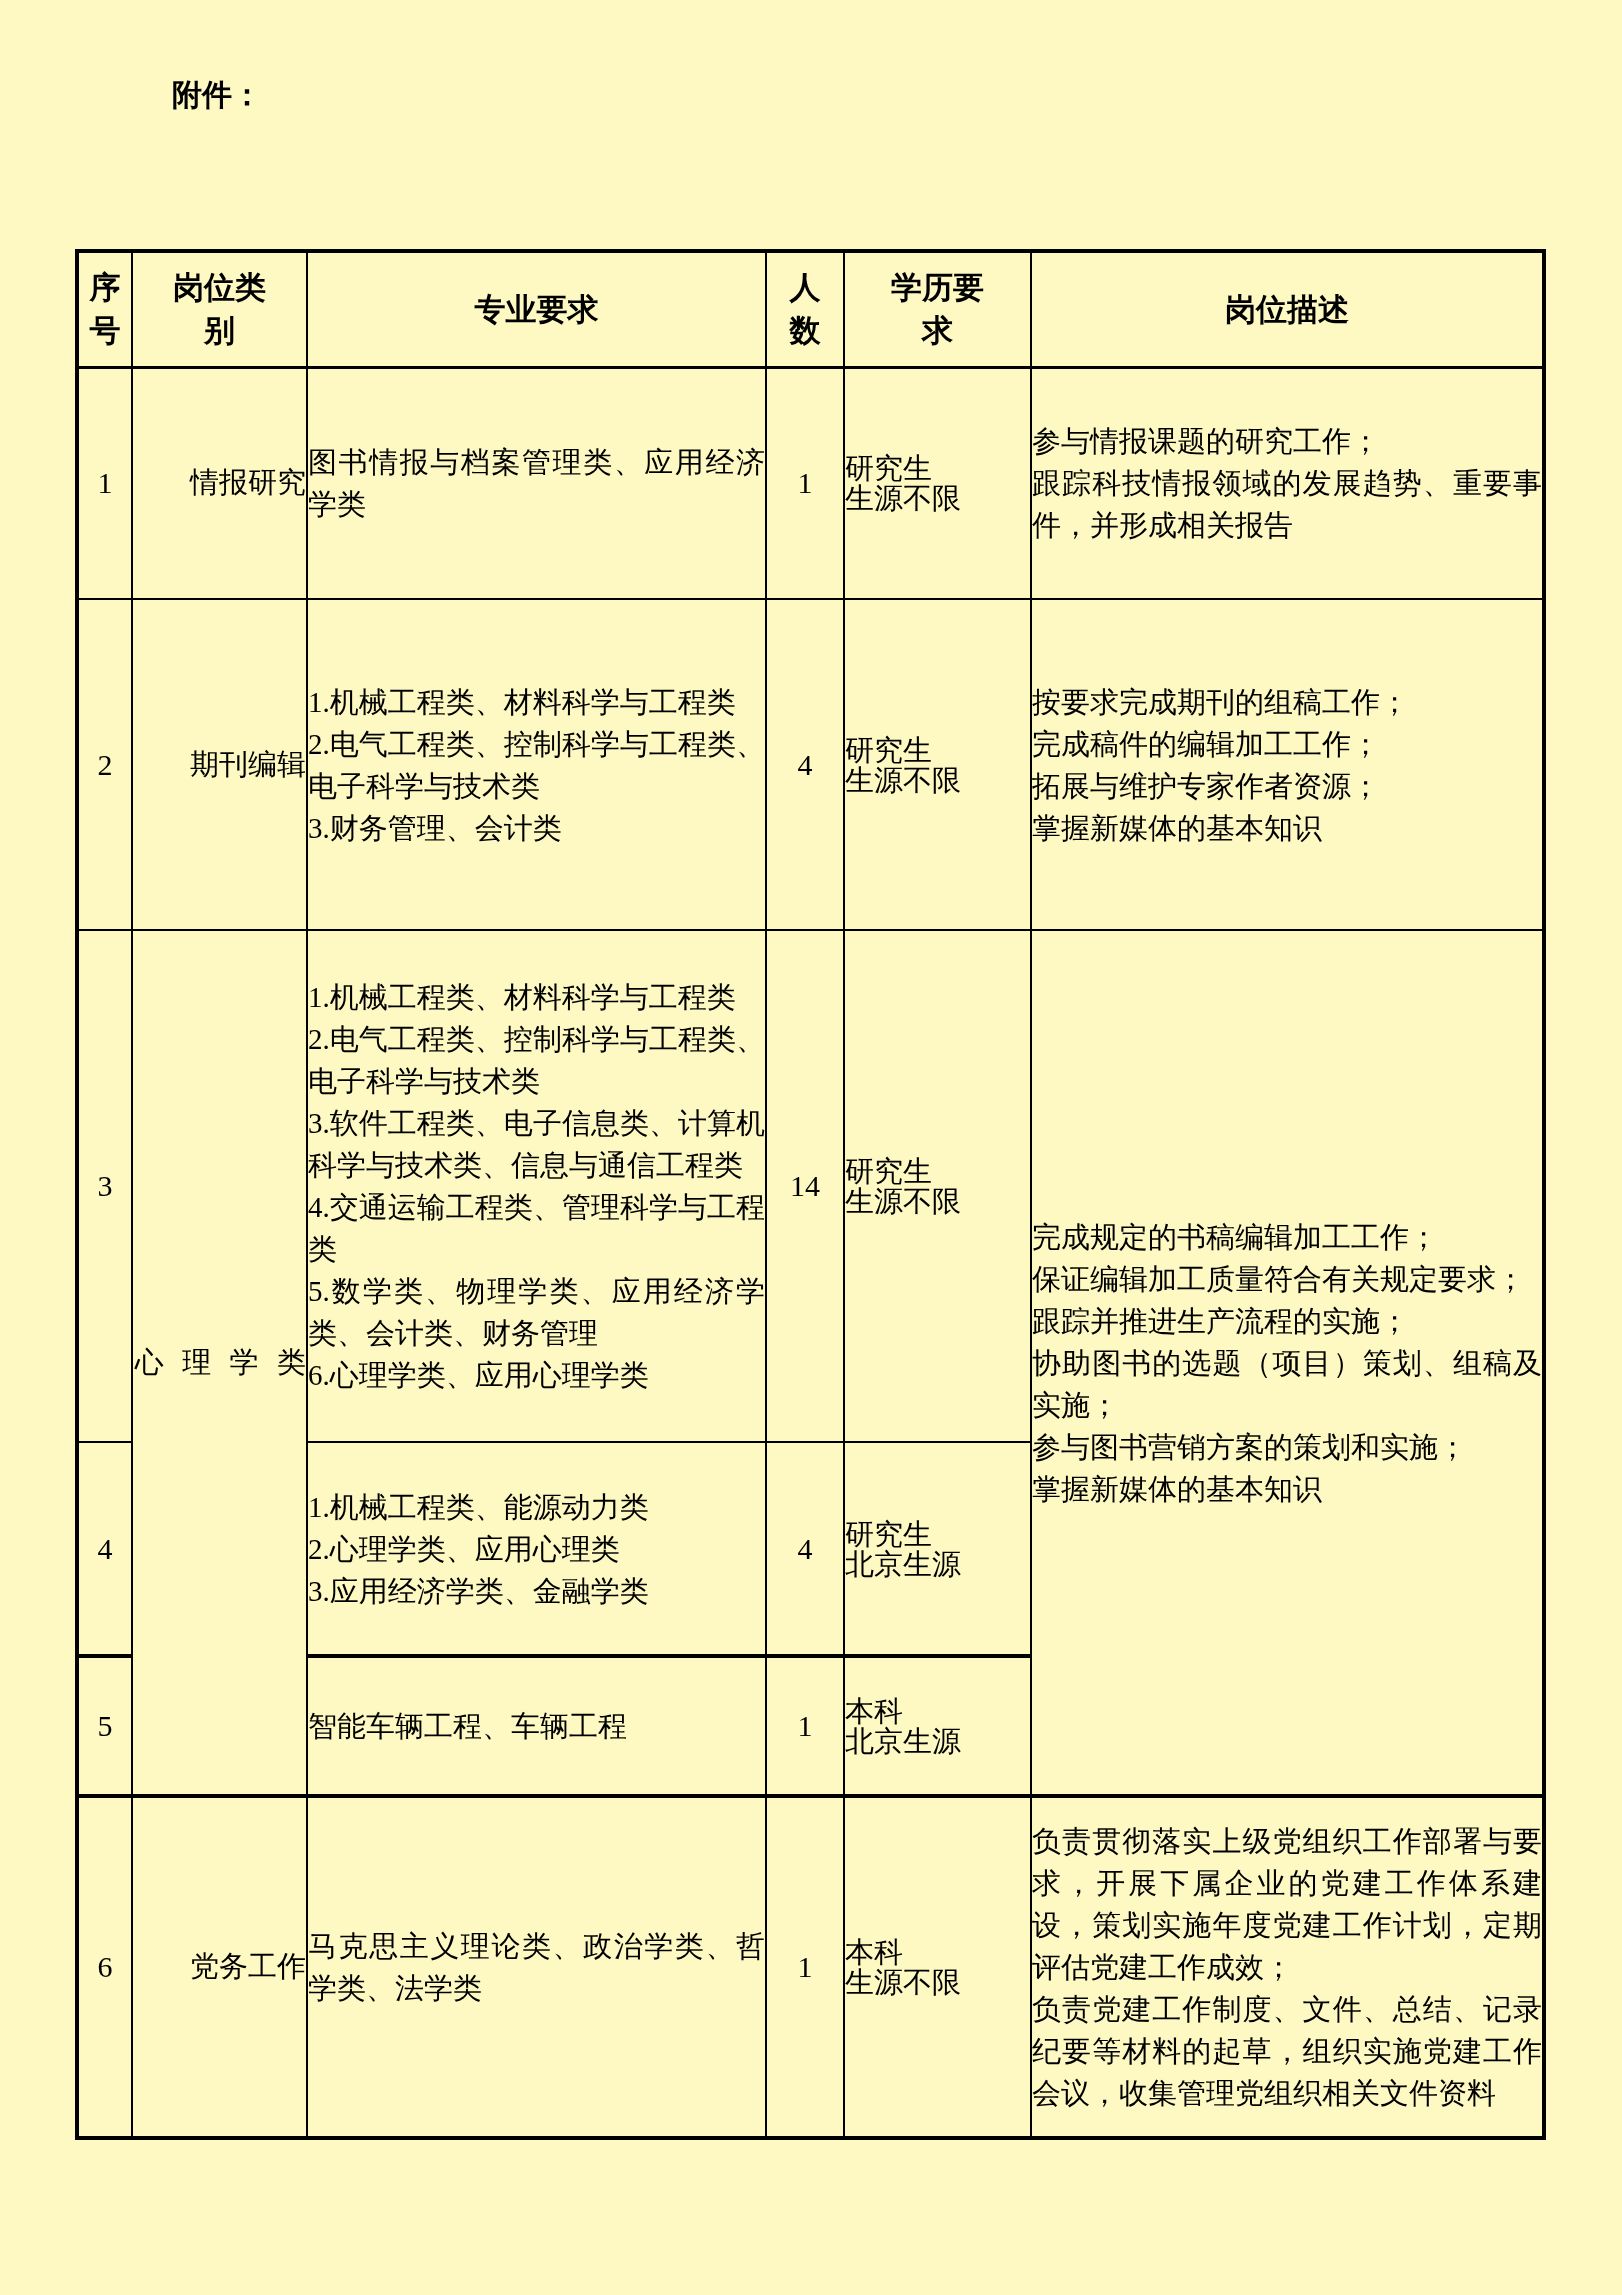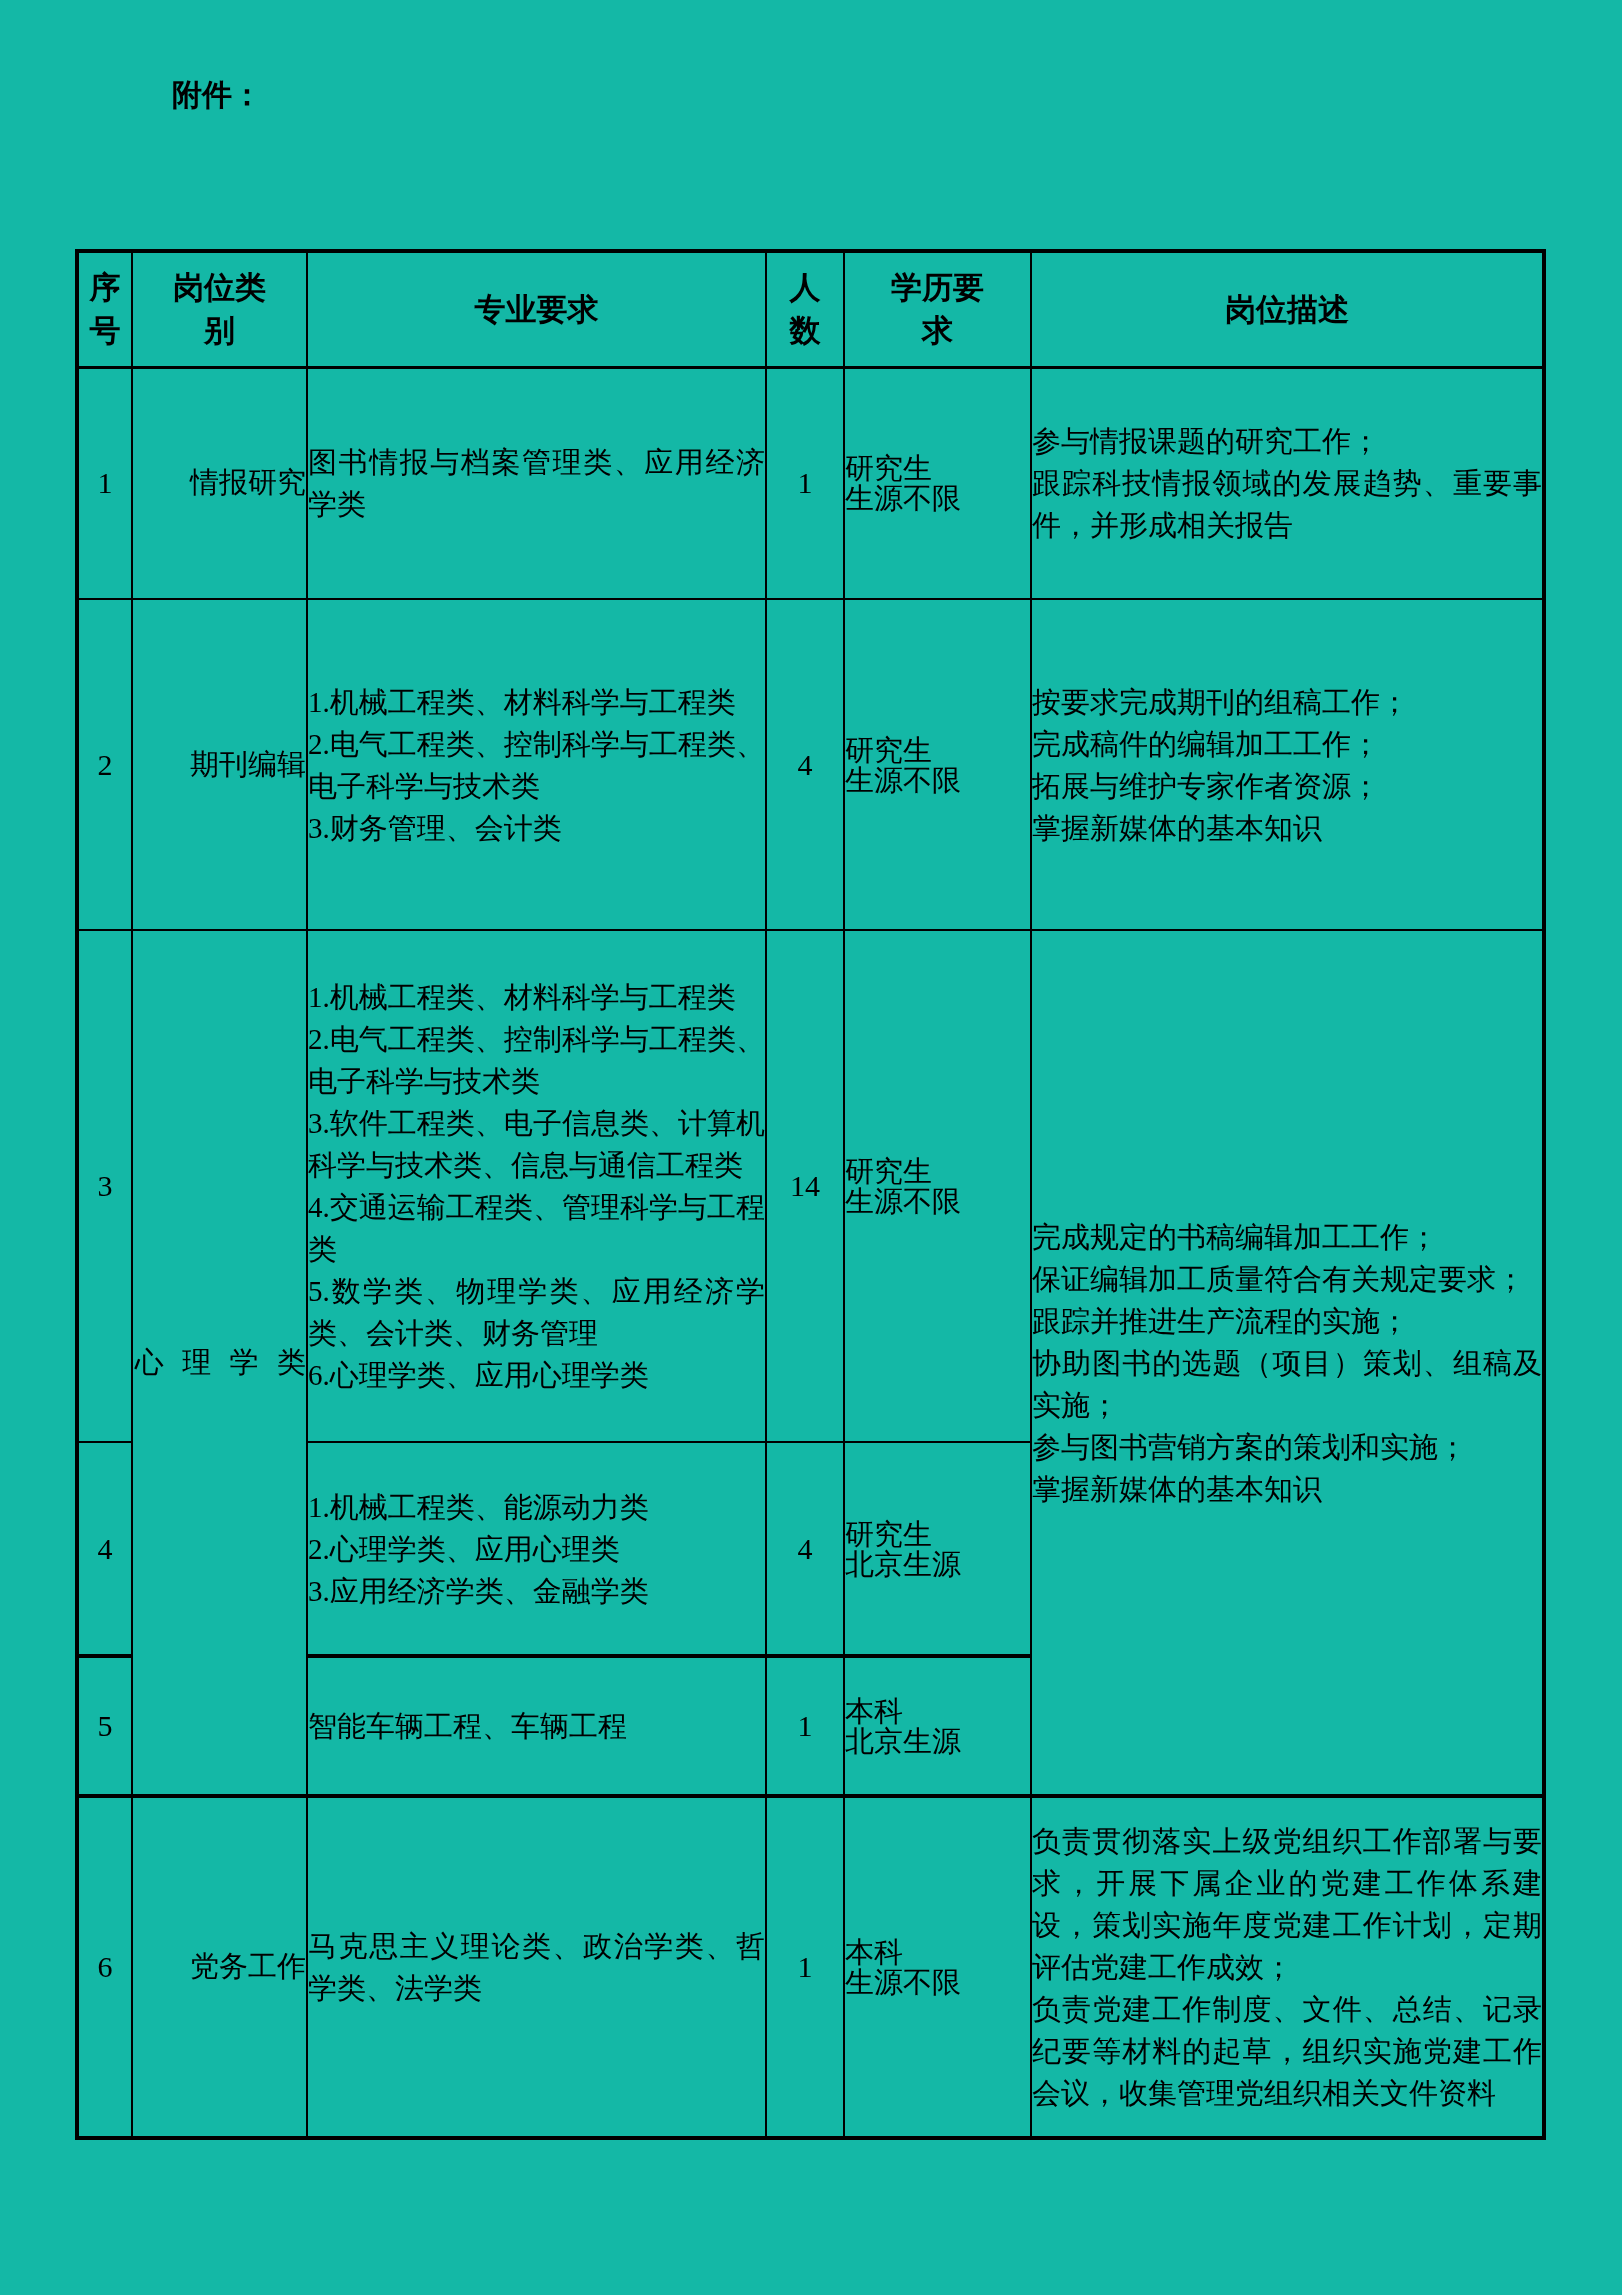--- a/index.html
+++ b/index.html
@@ -1,16 +1,16 @@
 <!DOCTYPE html>
 <html style="font-size:8.2px"><head>
 <meta charset="utf-8">
 <style>
   html,body{margin:0;padding:0;background:#e8e8e8;}
-  .page{position:relative;width:1623px;height:2295px;background:#14b8a6;
+  .page{position:relative;width:1623px;height:2295px;background:#fef9c3;
         font-family:"Liberation Serif","DejaVu Serif",serif;color:#000;overflow:hidden;}
   .attachment{position:absolute;left:172px;top:78px;font-size:30px;font-weight:bold;line-height:1.1;}
   .title-line{position:absolute;left:0;width:100%;text-align:center;font-weight:bold;line-height:1.1;}
   .title-1{top:118px;font-size:34px;}
   .title-2{top:168px;font-size:34px;}
 
   table.positions{position:absolute;left:75px;top:249px;border-collapse:collapse;table-layout:fixed;
                   border:4.6px solid #000;}
   .positions th,.positions td{border:2px solid #000;vertical-align:middle;padding:0;overflow:hidden;}
   .positions th{font-size:31px;font-weight:bold;text-align:center;white-space:pre-line;

